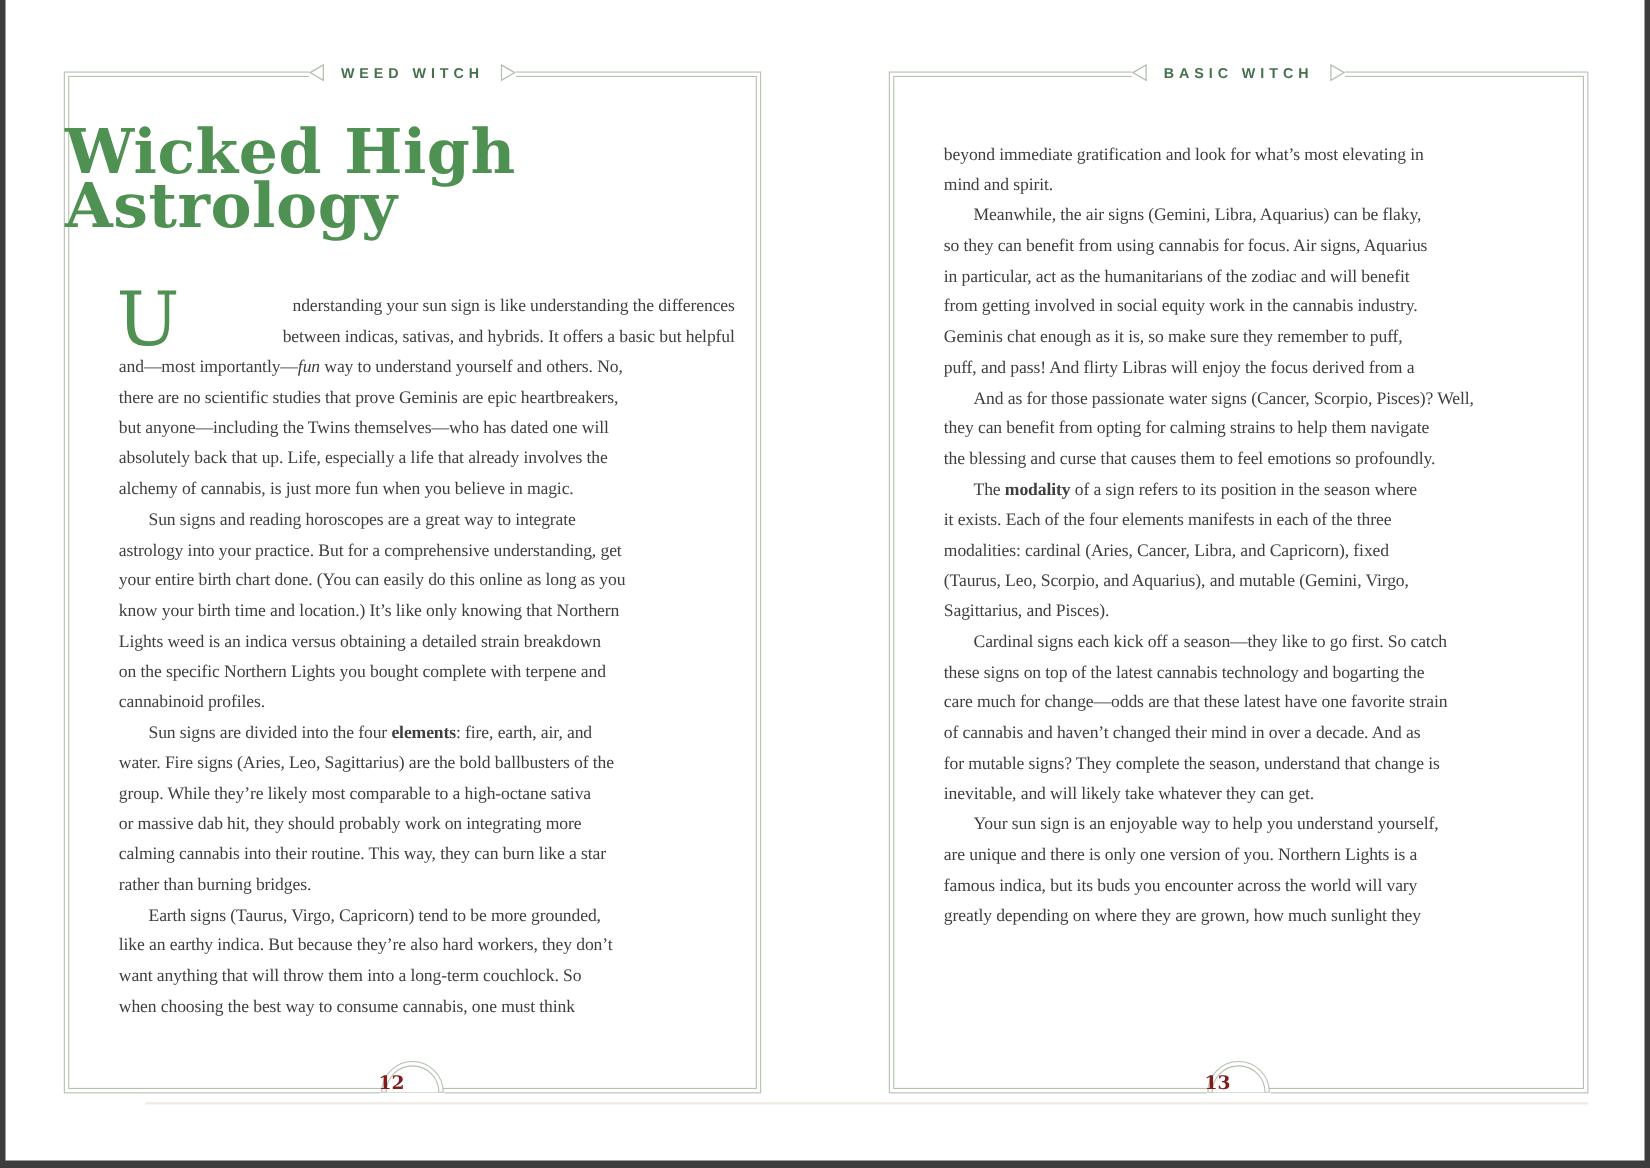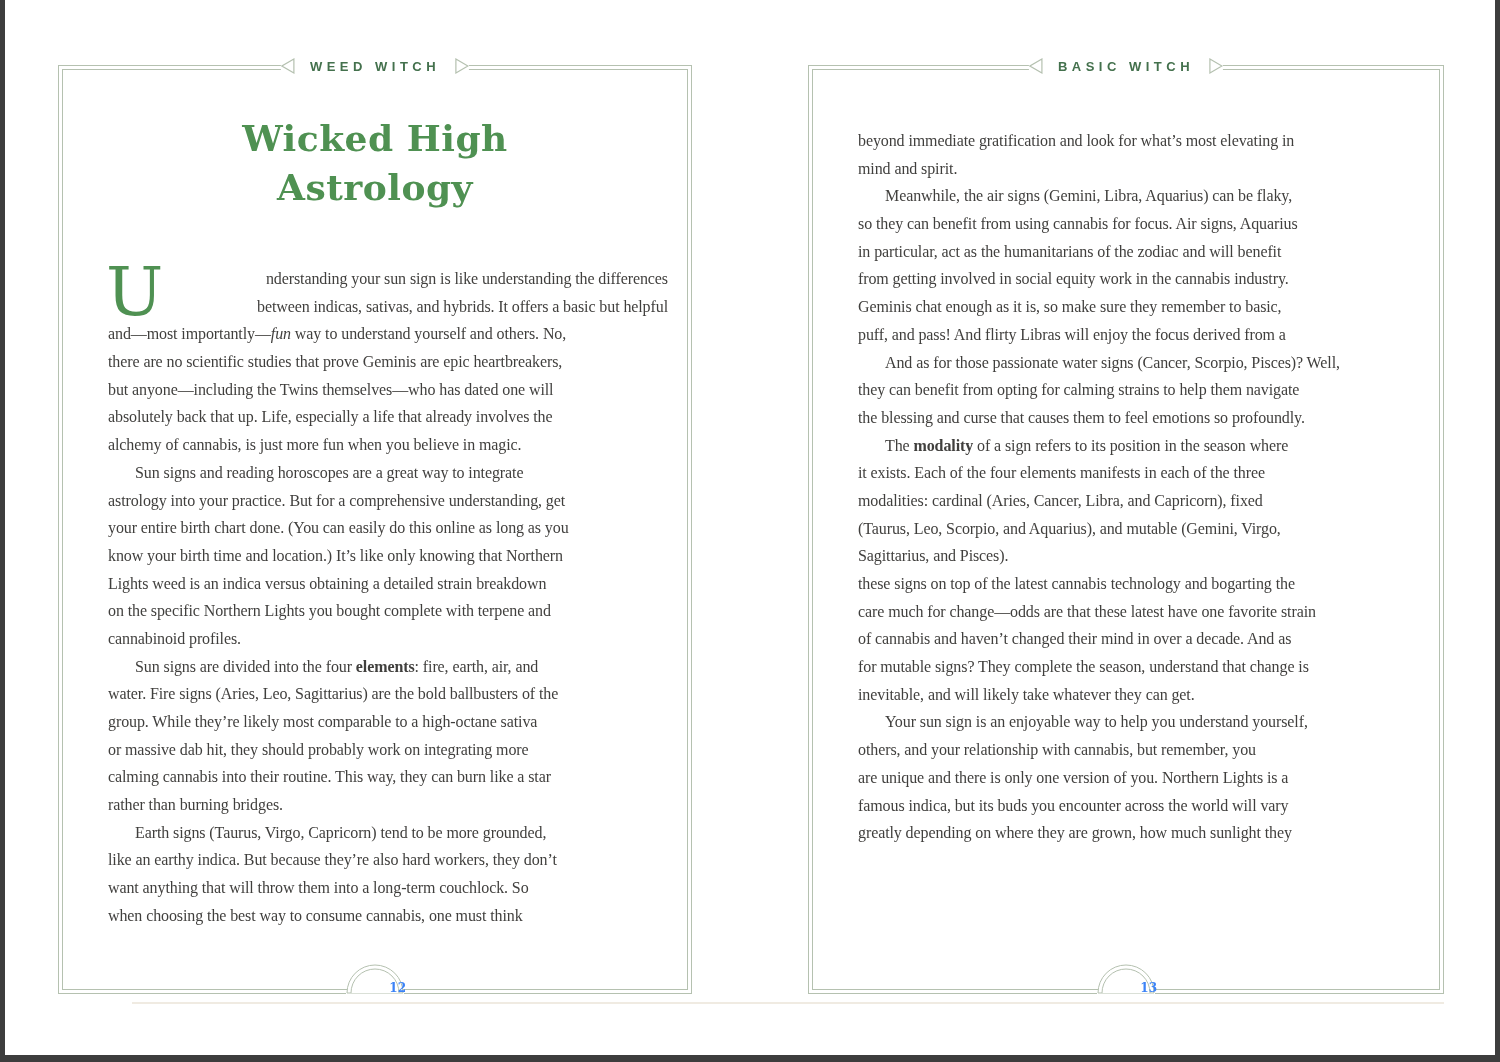--- a/index.html
+++ b/index.html
@@ -19,42 +19,42 @@
   .page-right{left:808px;width:634px;}
 
   
   .header-badge{position:absolute;top:-14px;left:50%;transform:translateX(-50%);
     height:28px;background:#fff;display:flex;align-items:center;gap:13px;padding:0;z-index:3;}
   .header-label{font-family:"Liberation Sans",sans-serif;font-weight:bold;font-size:13px;
     letter-spacing:4.5px;color:#44714d;white-space:nowrap;padding:0 2px;}
   .tri{display:block;flex:none;}
 
   
-  .title{position:absolute;top:48px;left:0;width:100%;margin:0;text-align:center;
-    font-family:"DejaVu Serif",serif;font-weight:bold;font-size:36px;line-height:49px;
+  .title{position:absolute;top:48px;left:0;width:100%;margin:0;text-align:left;
+    font-family:"DejaVu Serif",serif;font-weight:bold;font-size:56px;line-height:49px;
     color:#4f9152;letter-spacing:0.5px;}
 
   
   .body-text{position:absolute;left:49px;width:560px;color:#403f3d;font-size:16px;
     letter-spacing:-0.1px;}
   .body-left{top:199px;}
   .body-right{top:61px;}
   .para{position:relative;}
   .line{height:27.7px;line-height:27.7px;white-space:nowrap;}
   .line.ind{padding-left:27px;}
   .line.dc{padding-left:41px;text-align:right;}
   .dropcap{position:absolute;left:-2px;top:-7px;font-family:"DejaVu Serif",serif;
     font-size:68px;line-height:1;color:#4f9152;}
   b{font-weight:bold;} i{}
 
   
   .notch{position:absolute;left:50%;transform:translateX(-50%);bottom:-7px;width:62px;height:40px;z-index:3;}
   .notch svg{position:absolute;left:0;top:0;}
-  .pagenum{position:absolute;left:0;right:0;bottom:5px;text-align:right;
-    font-family:"DejaVu Serif",serif;font-weight:bold;font-size:12px;color:#3b82f6;}
+  .pagenum{position:absolute;left:0;right:0;bottom:5px;text-align:left;
+    font-family:"DejaVu Serif",serif;font-weight:bold;font-size:17px;color:#7f1d1d;}
 </style>
 </head>
 <body>
 
 <div class="canvas">
   <div class="edge edge-left"></div>
   <div class="edge edge-right"></div>
   <div class="edge edge-bottom"></div>
   <div class="page-shadow-line"></div>
 
@@ -134,45 +134,45 @@
     <div id="right-body" class="body-text body-right">
         <div class="para">
           <div class="line">beyond immediate gratification and look for what’s most elevating in</div>
           <div class="line">mind and spirit.</div>
         </div>
         <div class="para">
           <div class="line ind">Meanwhile, the air signs (Gemini, Libra, Aquarius) can be flaky,</div>
           <div class="line">so they can benefit from using cannabis for focus. Air signs, Aquarius</div>
           <div class="line">in particular, act as the humanitarians of the zodiac and will benefit</div>
           <div class="line">from getting involved in social equity work in the cannabis industry.</div>
-          <div class="line">Geminis chat enough as it is, so make sure they remember to basic,</div>
+          <div class="line">Geminis chat enough as it is, so make sure they remember to puff,</div>
           <div class="line">puff, and pass! And flirty Libras will enjoy the focus derived from a</div>
         </div>
         <div class="para">
           <div class="line ind">And as for those passionate water signs (Cancer, Scorpio, Pisces)? Well,</div>
           <div class="line">they can benefit from opting for calming strains to help them navigate</div>
           <div class="line">the blessing and curse that causes them to feel emotions so profoundly.</div>
         </div>
         <div class="para">
           <div class="line ind">The <b>modality</b> of a sign refers to its position in the season where</div>
           <div class="line">it exists. Each of the four elements manifests in each of the three</div>
           <div class="line">modalities: cardinal (Aries, Cancer, Libra, and Capricorn), fixed</div>
           <div class="line">(Taurus, Leo, Scorpio, and Aquarius), and mutable (Gemini, Virgo,</div>
           <div class="line">Sagittarius, and Pisces).</div>
         </div>
         <div class="para">
+          <div class="line ind">Cardinal signs each kick off a season—they like to go first. So catch</div>
           <div class="line">these signs on top of the latest cannabis technology and bogarting the</div>
           <div class="line">care much for change—odds are that these latest have one favorite strain</div>
           <div class="line">of cannabis and haven’t changed their mind in over a decade. And as</div>
           <div class="line">for mutable signs? They complete the season, understand that change is</div>
           <div class="line">inevitable, and will likely take whatever they can get.</div>
         </div>
         <div class="para">
           <div class="line ind">Your sun sign is an enjoyable way to help you understand yourself,</div>
-          <div class="line">others, and your relationship with cannabis, but remember, you</div>
           <div class="line">are unique and there is only one version of you. Northern Lights is a</div>
           <div class="line">famous indica, but its buds you encounter across the world will vary</div>
           <div class="line">greatly depending on where they are grown, how much sunlight they</div>
         </div>
       </div>
 
     <div class="notch">
       <svg width="62" height="40" viewBox="0 0 62 40">
         <rect x="2" y="32" width="58" height="8" fill="#ffffff"></rect>
         <path d="M 3 33 A 28 28 0 0 1 59 33 Z" fill="#ffffff" stroke="#b5c1b0" stroke-width="1"></path>

